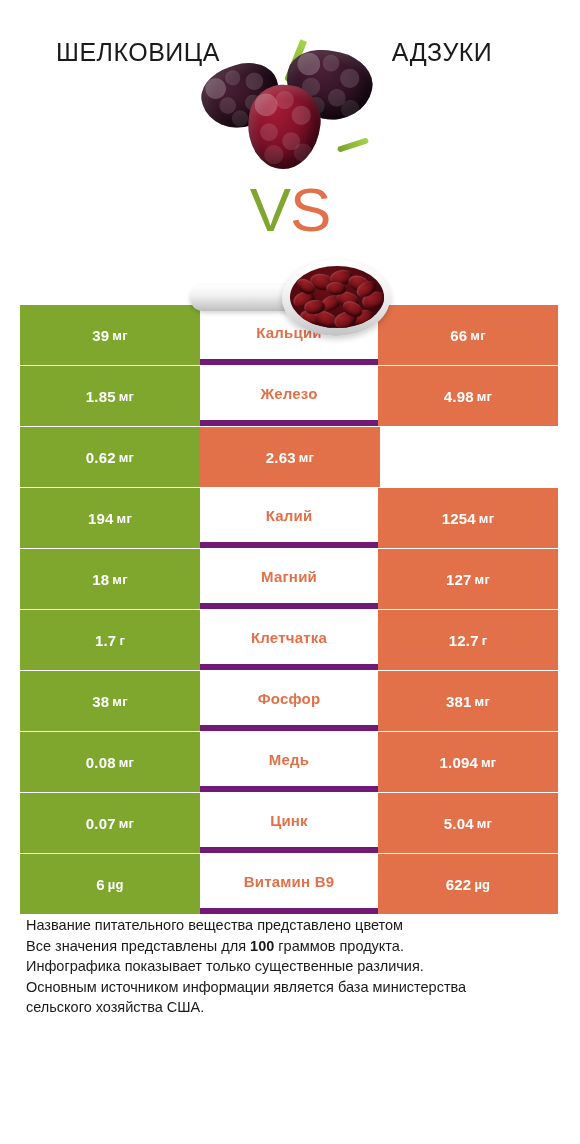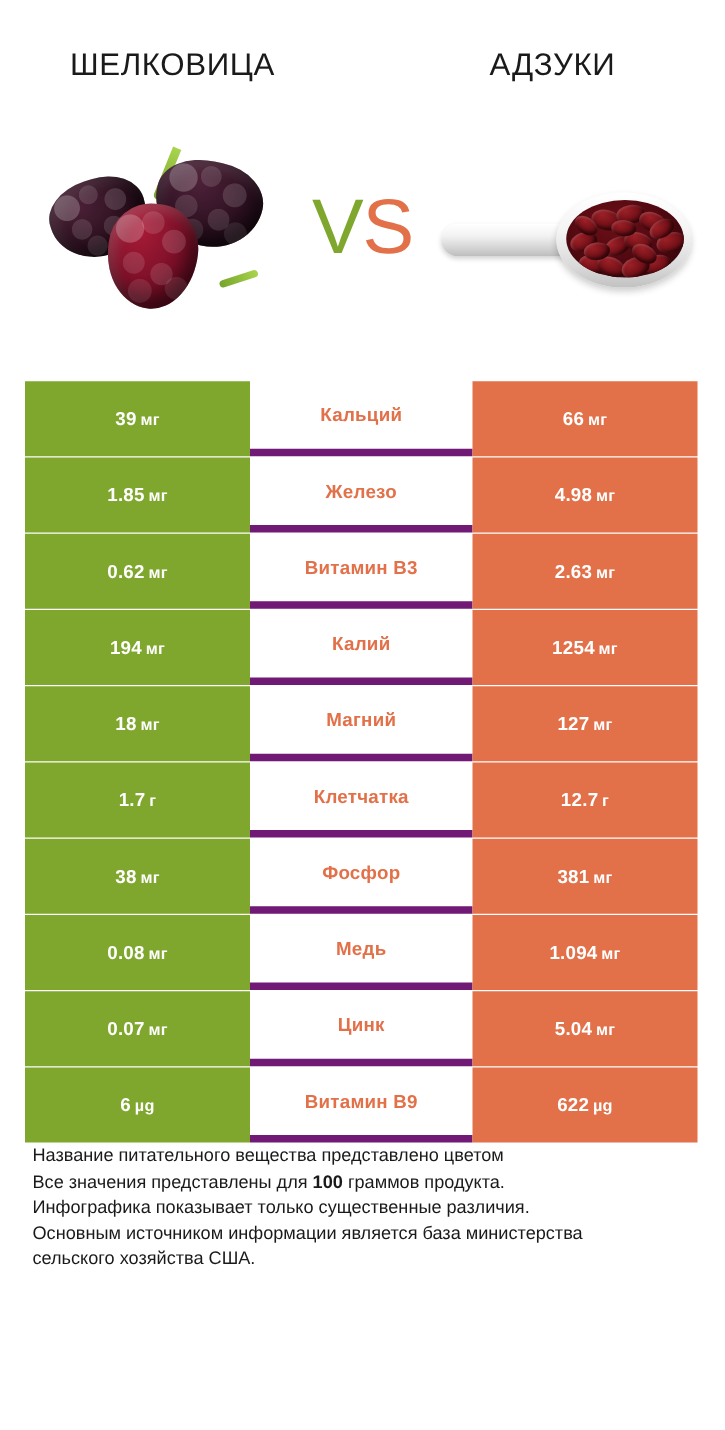--- a/index.html
+++ b/index.html
@@ -36,20 +36,21 @@
   .header-title.left  { padding-right: 18px; }
   .header-title.right { padding-left: 10px; }
 
   
   .hero {
     height: 230px;
     display: flex;
     align-items: center;
     justify-content: center;
     position: relative;
+    flex-direction: column;
   }
   .hero-side {
     width: 215px;
     height: 200px;
     position: relative;
     display: flex;
     align-items: center;
     justify-content: center;
   }
   .vs-wrap {
@@ -293,23 +294,20 @@
       <div class="cell-right">
         <span>4.98</span>
         <span class="unit">мг</span>
       </div>
     </div>
     <div class="row">
       <div class="cell-left">
         <span>0.62</span>
         <span class="unit">мг</span>
       </div>
-      <div class="cell-mid win-right">
-        <span>Витамин B3</span>
-      </div>
       <div class="cell-right">
         <span>2.63</span>
         <span class="unit">мг</span>
       </div>
     </div>
     <div class="row">
       <div class="cell-left">
         <span>194</span>
         <span class="unit">мг</span>
       </div>

